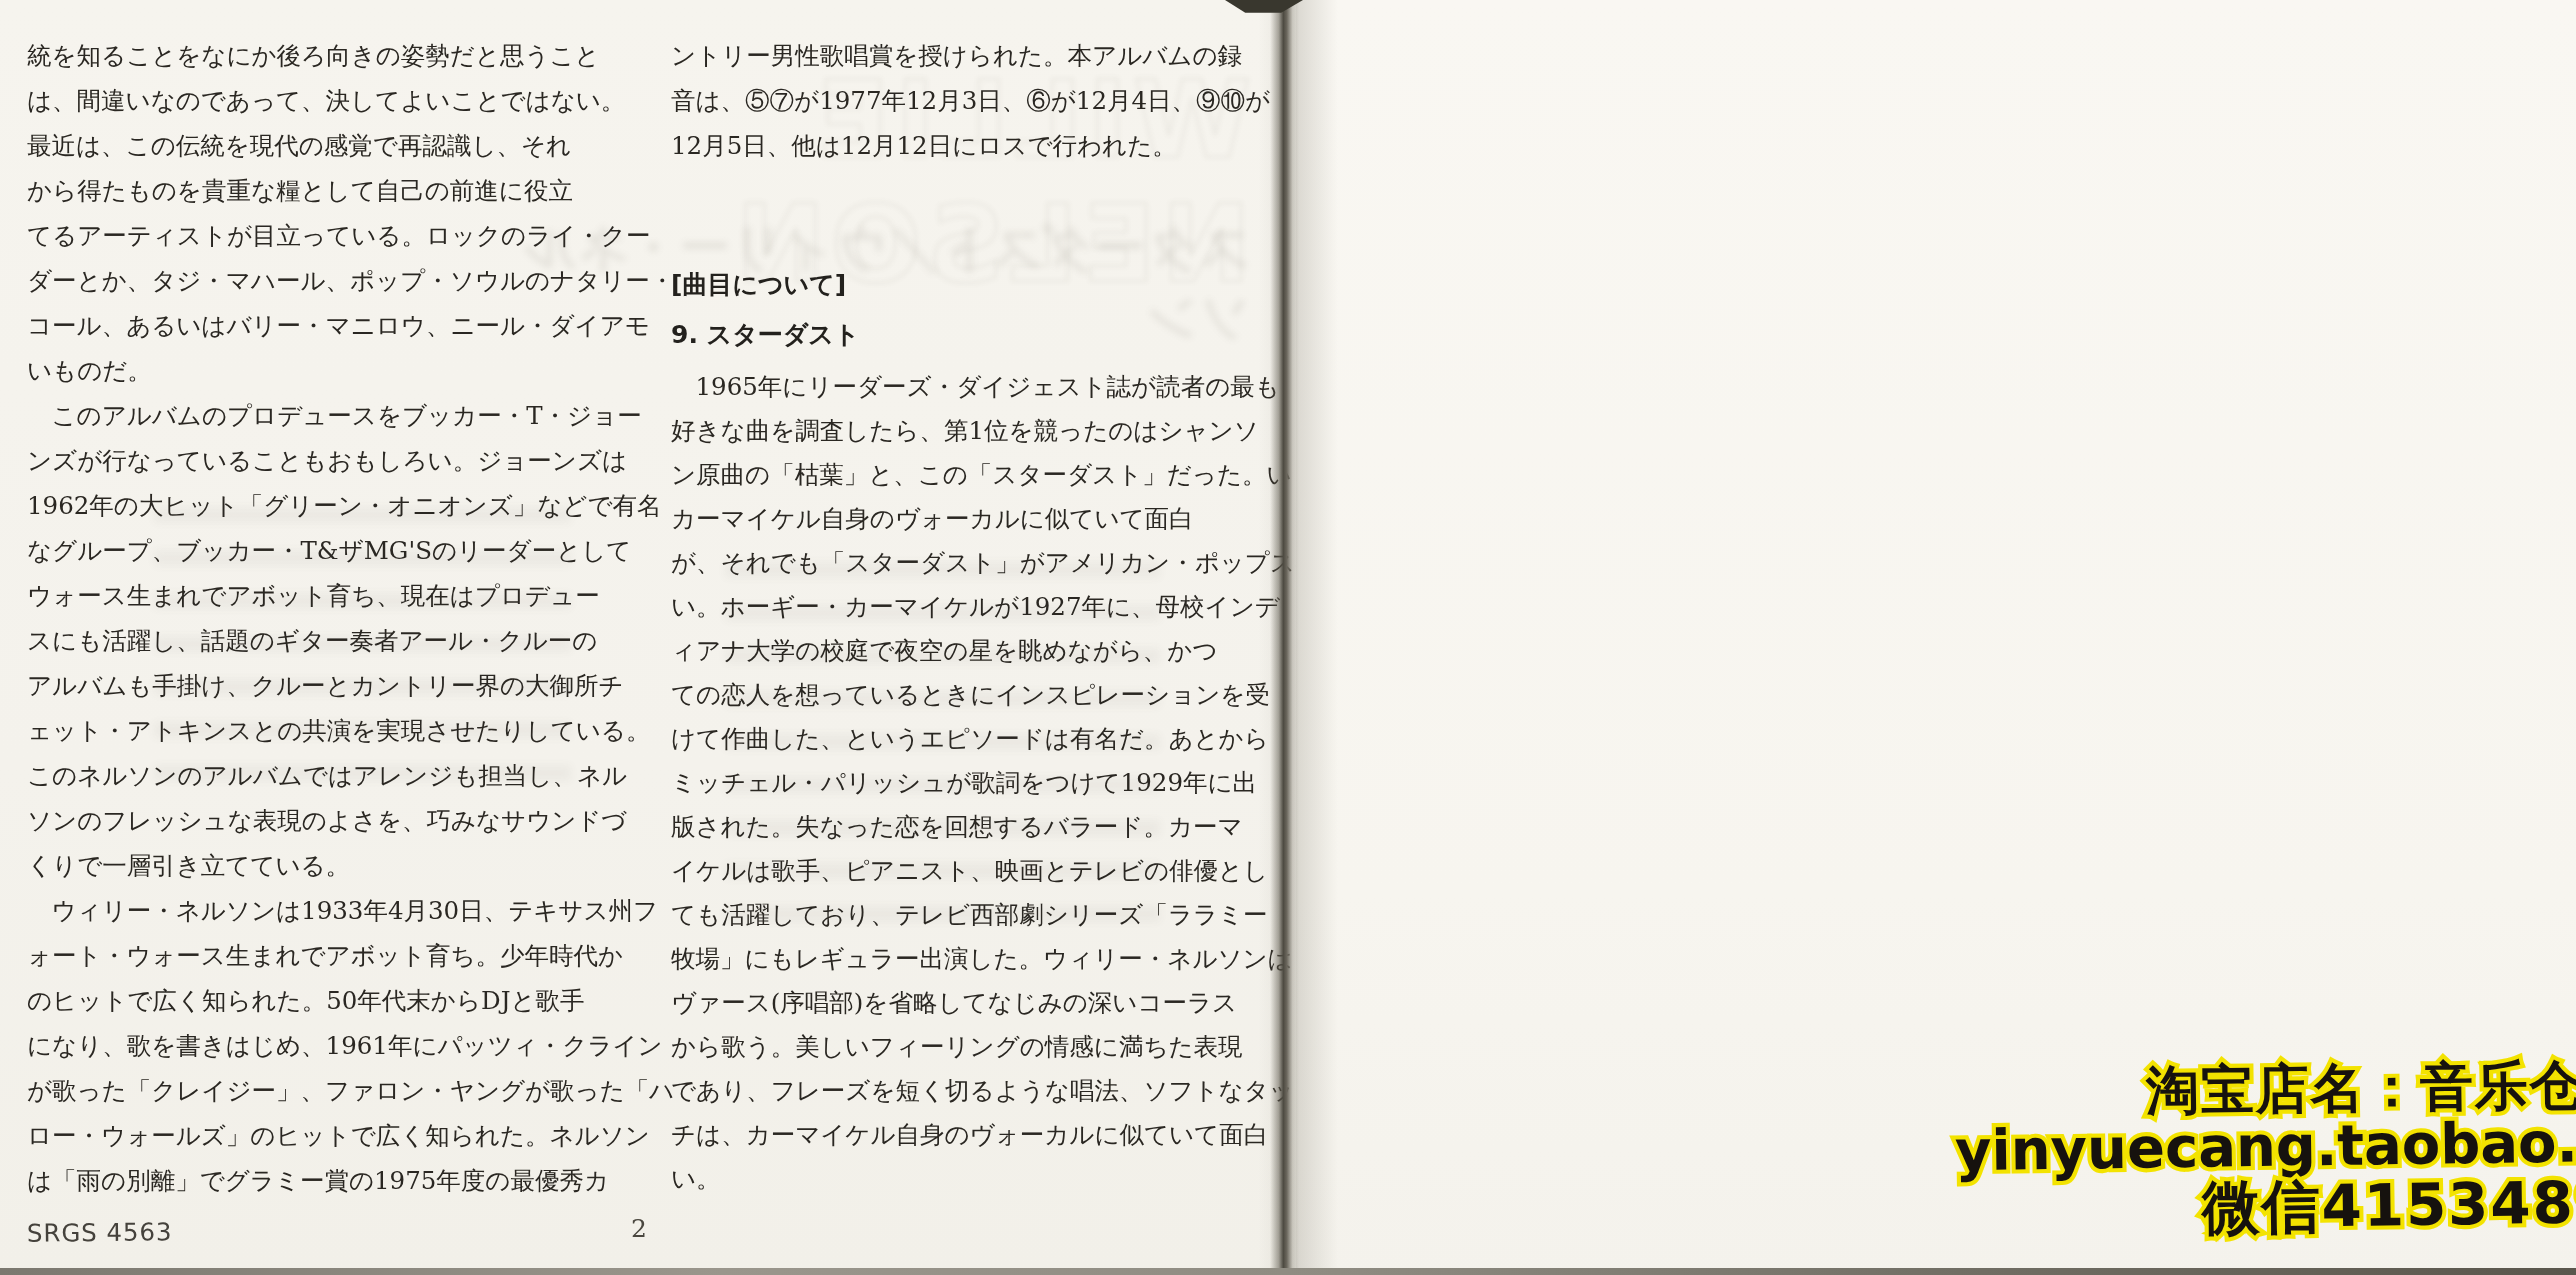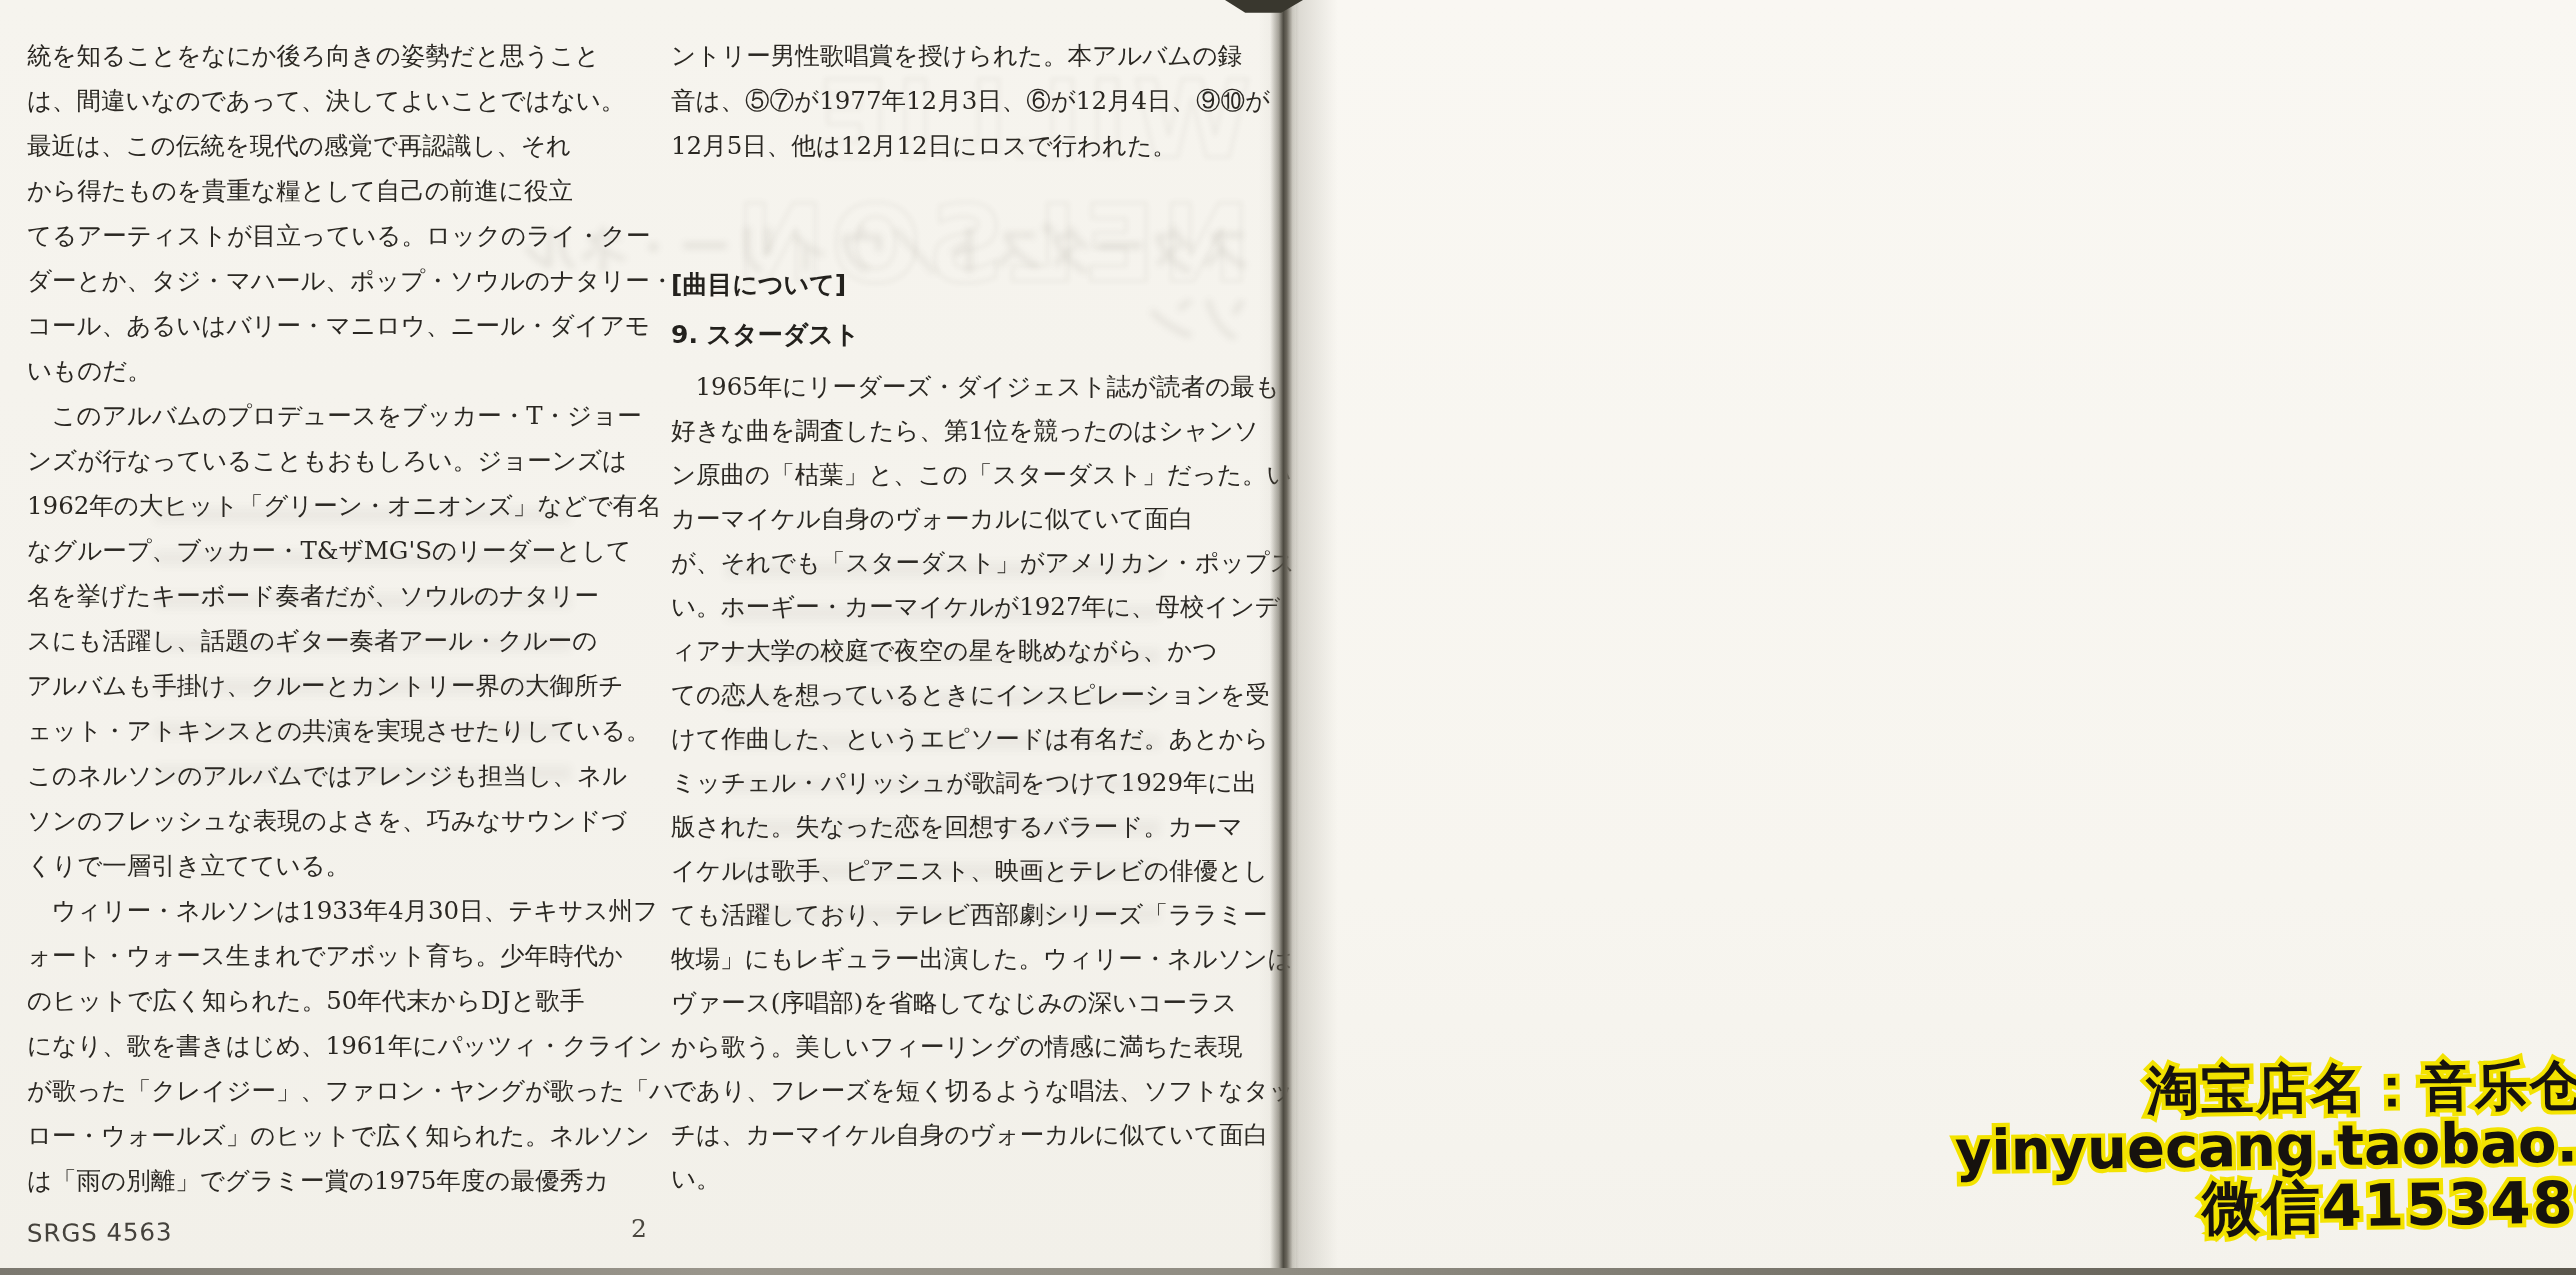--- a/index.html
+++ b/index.html
@@ -71,21 +71,21 @@
           <div class="tline">最近は、この伝統を現代の感覚で再認識し、それ</div>
           <div class="tline">から得たものを貴重な糧として自己の前進に役立</div>
           <div class="tline">てるアーティストが目立っている。ロックのライ・クー</div>
           <div class="tline">ダーとか、タジ・マハール、ポップ・ソウルのナタリー・</div>
           <div class="tline">コール、あるいはバリー・マニロウ、ニール・ダイアモ</div>
           <div class="tline">いものだ。</div>
           <div class="tline">　このアルバムのプロデュースをブッカー・T・ジョー</div>
           <div class="tline">ンズが行なっていることもおもしろい。ジョーンズは</div>
           <div class="tline">1962年の大ヒット「グリーン・オニオンズ」などで有名</div>
           <div class="tline">なグループ、ブッカー・T&amp;ザMG'Sのリーダーとして</div>
-          <div class="tline">名を挙げたキーボード奏者だが、ソウルのナタリー</div>
+          <div class="tline">ウォース生まれでアボット育ち、現在はプロデュー</div>
           <div class="tline">スにも活躍し、話題のギター奏者アール・クルーの</div>
           <div class="tline">アルバムも手掛け、クルーとカントリー界の大御所チ</div>
           <div class="tline">ェット・アトキンスとの共演を実現させたりしている。</div>
           <div class="tline">このネルソンのアルバムではアレンジも担当し、ネル</div>
           <div class="tline">ソンのフレッシュな表現のよさを、巧みなサウンドづ</div>
           <div class="tline">くりで一層引き立てている。</div>
           <div class="tline">　ウィリー・ネルソンは1933年4月30日、テキサス州フ</div>
           <div class="tline">ォート・ウォース生まれでアボット育ち。少年時代か</div>
           <div class="tline">のヒットで広く知られた。50年代末からDJと歌手</div>
           <div class="tline">になり、歌を書きはじめ、1961年にパッツィ・クライン</div>

